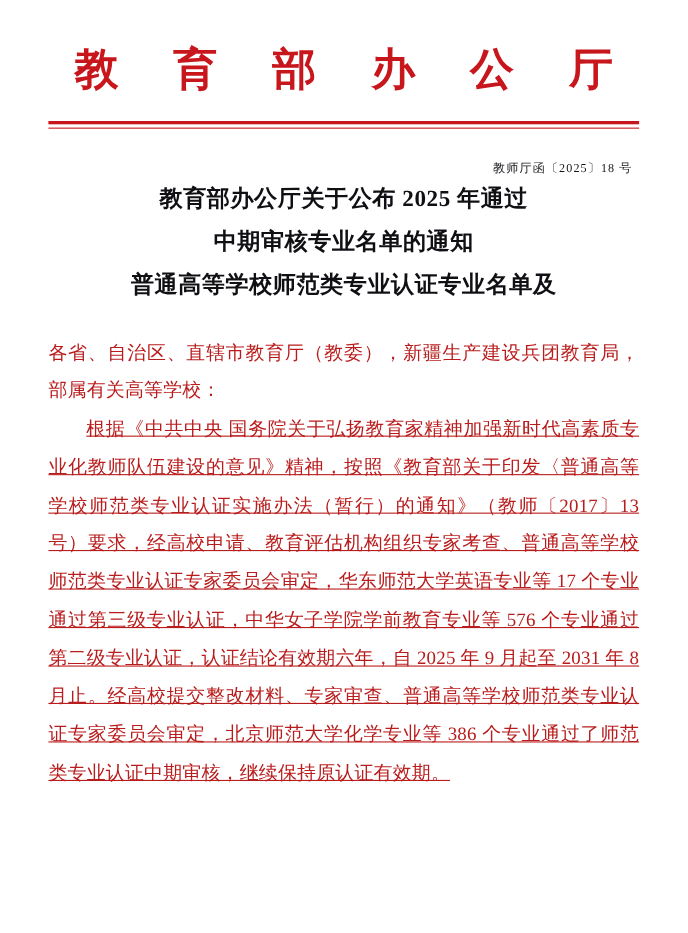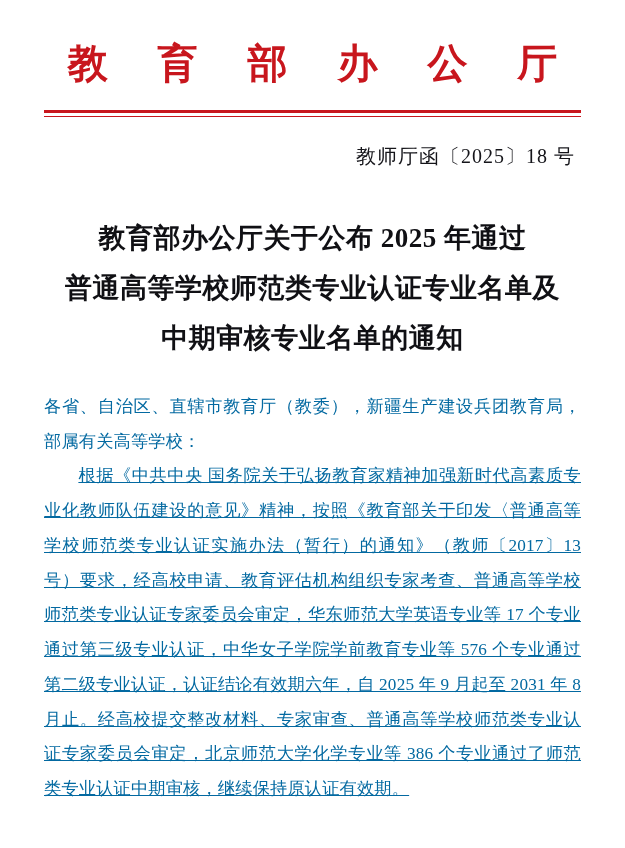--- a/index.html
+++ b/index.html
@@ -48,49 +48,48 @@
     background: #c8161d;
   }
 
   
   .docnum-row {
     margin-top: 26px;
     text-align: right;
     padding-right: 6px;
   }
   .docnum {
-    font-size: 20px;
+    font-size: 11px;
     letter-spacing: 1px;
     color: #15151a;
   }
 
   
   .doc-title {
-    margin-top: 44px;
     text-align: center;
-    font-size: 27px;
+    font-size: 21px;
     font-weight: bold;
     line-height: 1.85;
     letter-spacing: 0.5px;
     color: #101014;
   }
   .doc-title .tline {
     display: block;
     white-space: nowrap;
   }
 
   
   .body-text {
     margin-top: 26px;
     font-size: 17.2px;
     line-height: 2.02;
     text-align: justify;
     text-justify: inter-ideograph;
     letter-spacing: 0.2px;
-    color: #0369a1;
+    color: #b91c1c;
   }
   .body-text p {
     margin: 0;
   }
   .indent2 {
     text-indent: 2em;
     text-decoration: underline;
   }
 </style>
 </head>
@@ -103,22 +102,22 @@
     <div class="rule-thick"></div>
     <div class="rule-thin"></div>
   </div>
 
   <div class="docnum-row">
     <span class="docnum">教师厅函〔2025〕18 号</span>
   </div>
 
   <div class="doc-title">
     <span class="tline">教育部办公厅关于公布 2025 年通过</span>
+    <span class="tline">中期审核专业名单的通知</span>
     <span class="tline">普通高等学校师范类专业认证专业名单及</span>
-    <span class="tline">中期审核专业名单的通知</span>
   </div>
 
   <div class="body-text">
     <p>各省、自治区、直辖市教育厅（教委），新疆生产建设兵团教育局，部属有关高等学校：</p>
     <p class="indent2">根据《中共中央 国务院关于弘扬教育家精神加强新时代高素质专业化教师队伍建设的意见》精神，按照《教育部关于印发〈普通高等学校师范类专业认证实施办法（暂行）的通知》（教师〔2017〕13 号）要求，经高校申请、教育评估机构组织专家考查、普通高等学校师范类专业认证专家委员会审定，华东师范大学英语专业等 17 个专业通过第三级专业认证，中华女子学院学前教育专业等 576 个专业通过第二级专业认证，认证结论有效期六年，自 2025 年 9 月起至 2031 年 8 月止。经高校提交整改材料、专家审查、普通高等学校师范类专业认证专家委员会审定，北京师范大学化学专业等 386 个专业通过了师范类专业认证中期审核，继续保持原认证有效期。</p>
   </div>
 
 </div>
 
 </body></html>

